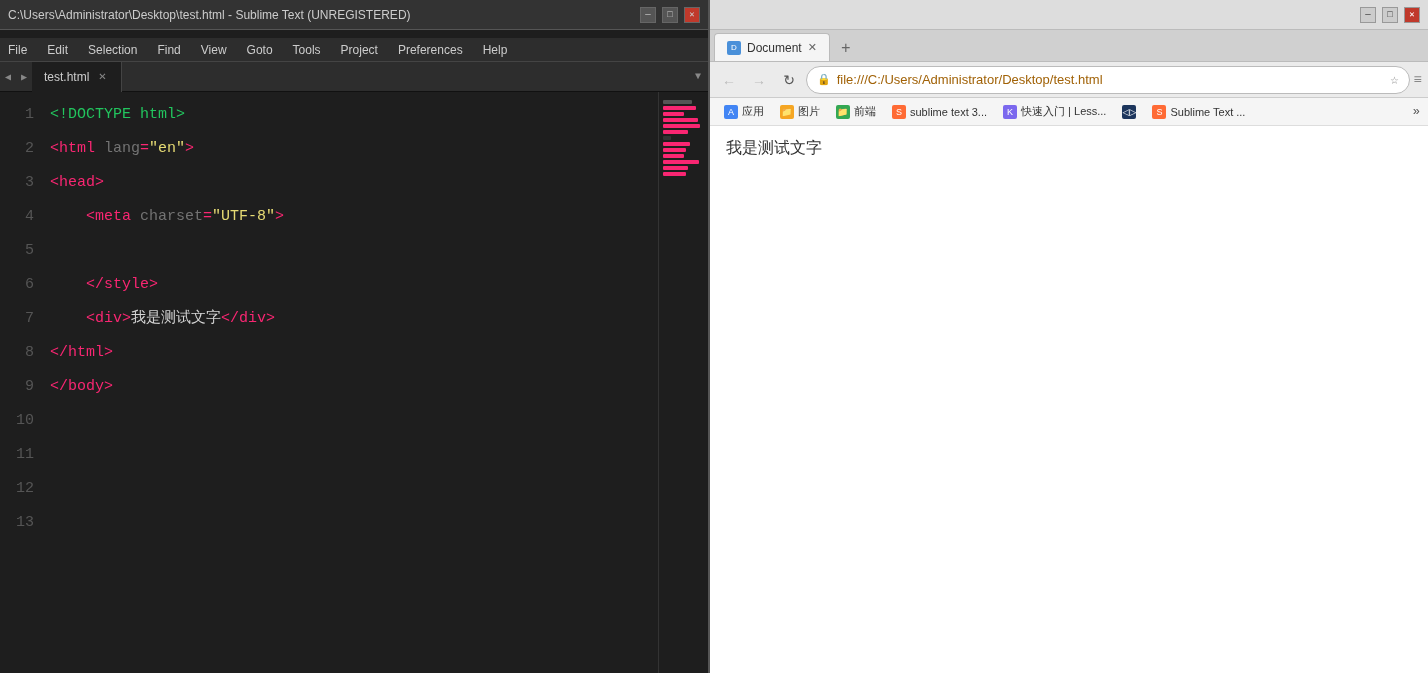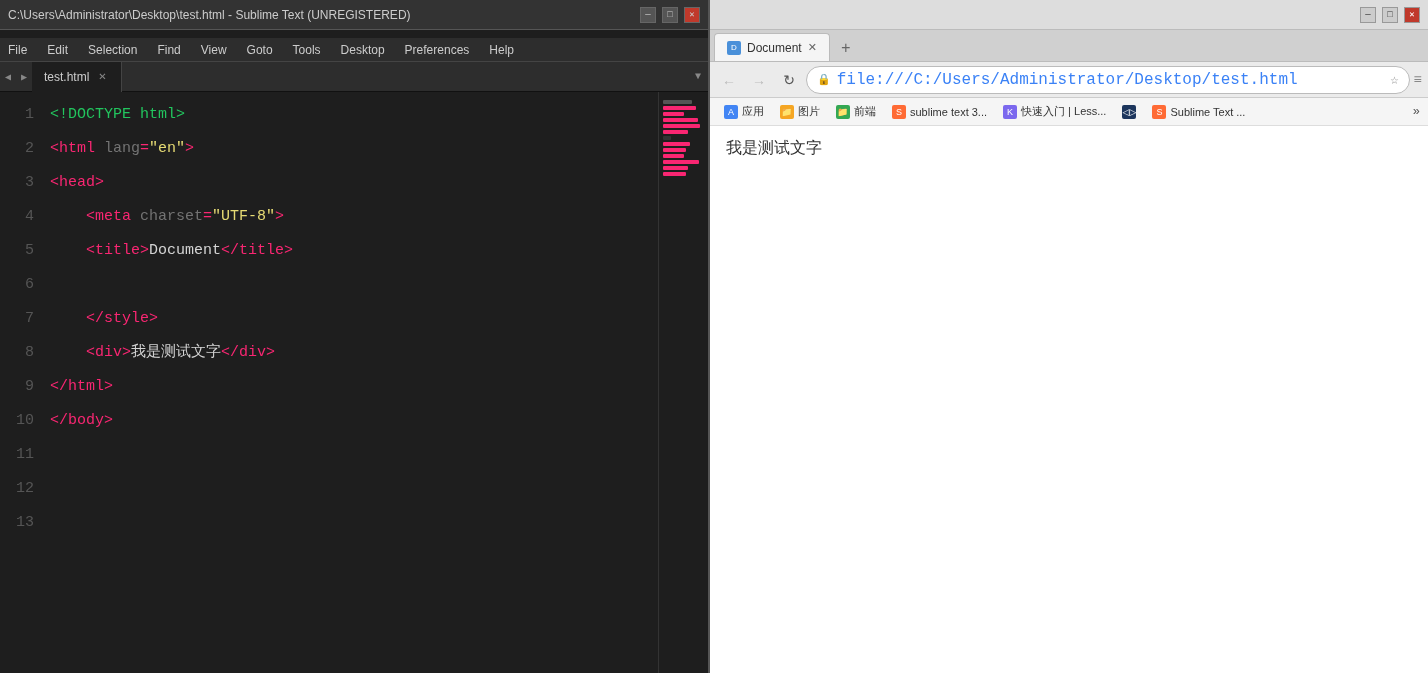--- a/index.html
+++ b/index.html
@@ -336,23 +336,23 @@
       align-items: center;
       padding: 0 10px;
       gap: 6px;
     }
     .address-lock {
       font-size: 11px;
       color: #888;
     }
     .address-bar {
       flex: 1;
-      font-size: 16px;
-      color: #3b82f6;
-      font-family: Liberation Mono, monospace;
+      font-size: 13px;
+      color: #a16207;
+      font-family: Liberation Sans, sans-serif;
       border: none;
       outline: none;
       background: transparent;
     }
     .address-star {
       font-size: 14px;
       color: #888;
       cursor: pointer;
     }
     .address-menu {
@@ -446,21 +446,21 @@
   </div>
 
   <div class="editor-menubar">
     <span class="menu-item">File</span>
     <span class="menu-item">Edit</span>
     <span class="menu-item">Selection</span>
     <span class="menu-item">Find</span>
     <span class="menu-item">View</span>
     <span class="menu-item">Goto</span>
     <span class="menu-item">Tools</span>
-    <span class="menu-item">Desktop</span>
+    <span class="menu-item">Project</span>
     <span class="menu-item">Preferences</span>
     <span class="menu-item">Help</span>
   </div>
 
   <div class="editor-tabbar">
     <div class="tab-arrow">◀</div>
     <div class="tab-arrow">▶</div>
     <div class="tab">
       <span>test.html</span>
       <span class="tab-close">✕</span>
@@ -489,21 +489,20 @@
     <div class="code-content">
 
       <div class="code-line"><span class="doctype">&lt;!DOCTYPE html&gt;</span></div>
 
       <div class="code-line"><span class="tag">&lt;html </span><span class="attr-name">lang</span><span class="tag">=</span><span class="attr-value">"en"</span><span class="tag">&gt;</span></div>
 
       <div class="code-line"><span class="tag">&lt;head&gt;</span></div>
 
       <div class="code-line"><span style="color:#d4d4d4">&nbsp;&nbsp;&nbsp;&nbsp;</span><span class="tag">&lt;meta </span><span class="attr-name">charset</span><span class="tag">=</span><span class="attr-value">"UTF-8"</span><span class="tag">&gt;</span></div>
 
-      <div class="code-line"><span style="color:#d4d4d4">&nbsp;&nbsp;&nbsp;&nbsp;</span><span class="tag">&lt;title&gt;</span><span class="text-content">Document</span><span class="tag">&lt;/title&gt;</span></div>
 
 
       <div class="code-line">&nbsp;</div>
 
       <div class="code-line"><span style="color:#d4d4d4">&nbsp;&nbsp;&nbsp;&nbsp;</span><span class="tag">&lt;/style&gt;</span></div>
 
 
 
       <div class="code-line"><span style="color:#d4d4d4">&nbsp;&nbsp;&nbsp;&nbsp;</span><span class="tag">&lt;div&gt;</span><span class="text-content">我是测试文字</span><span class="tag">&lt;/div&gt;</span></div>
 

